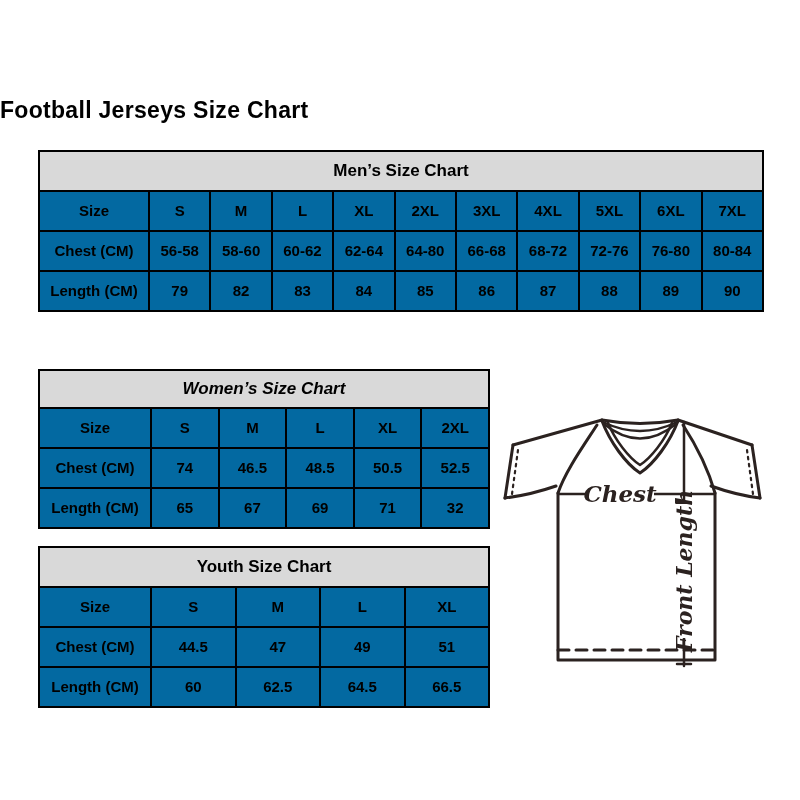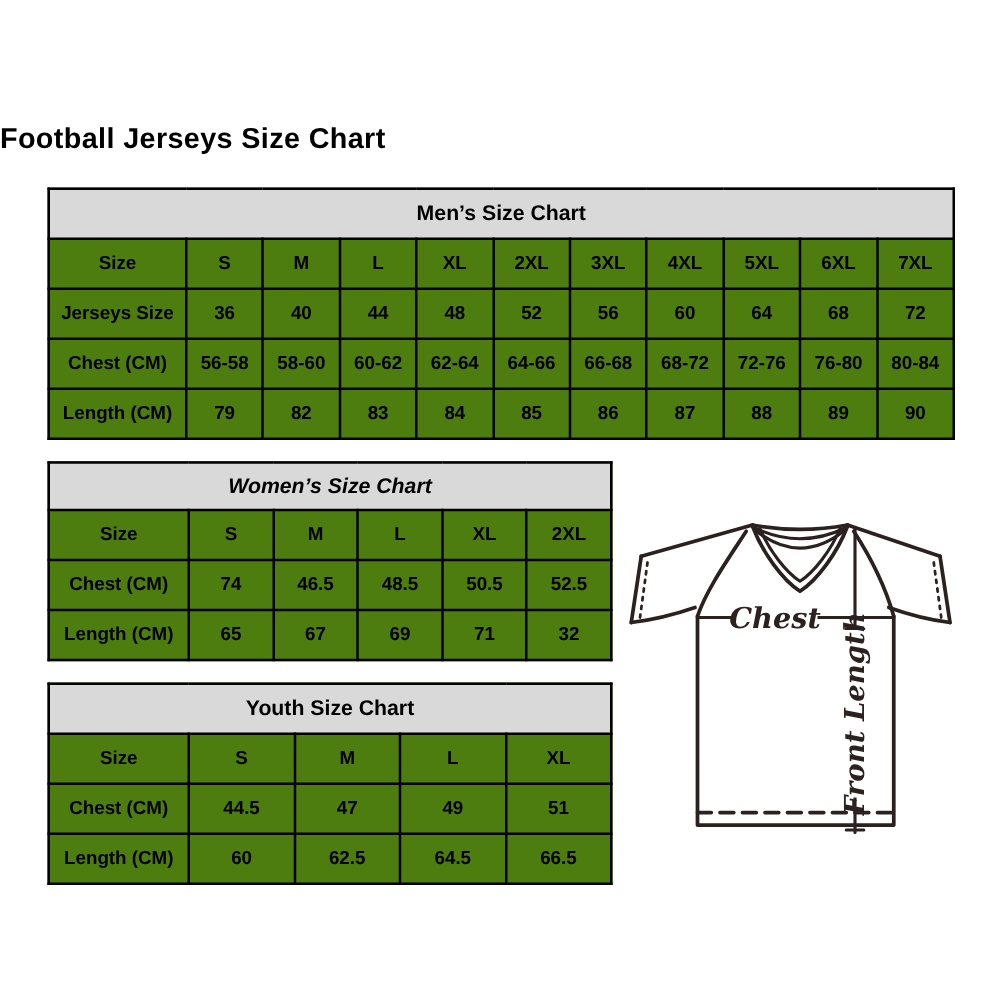--- a/index.html
+++ b/index.html
@@ -7,21 +7,21 @@
     width:800px;height:800px;position:relative;overflow:hidden;
     background:#ffffff;color:#000;
     font-family:"Liberation Sans", sans-serif;
   }
   .page-title{
     position:absolute;top:97px;left:0;width:790px;
     text-align:left;font-weight:bold;font-size:23px;letter-spacing:.3px;
   }
   table.size-table{
     position:absolute;border-collapse:collapse;table-layout:fixed;
-    background:#4d7c0f;
+    background:#0369a1;
   }
   table.size-table td{
     border:2px solid #000;text-align:center;vertical-align:middle;
     font-weight:bold;font-size:15px;padding:0;line-height:1.1;
   }
   table.size-table td.band{
     background:#d9d9d9;font-size:17px;
   }
   #men-table{left:38px;top:150px;width:726px;}
   #men-table tr{height:40px;}
@@ -66,39 +66,26 @@
       <td>L</td>
       <td>XL</td>
       <td>2XL</td>
       <td>3XL</td>
       <td>4XL</td>
       <td>5XL</td>
       <td>6XL</td>
       <td>7XL</td>
     </tr>
     <tr>
-      <td>Jerseys Size</td>
-      <td>36</td>
-      <td>40</td>
-      <td>44</td>
-      <td>48</td>
-      <td>52</td>
-      <td>56</td>
-      <td>60</td>
-      <td>64</td>
-      <td>68</td>
-      <td>72</td>
-    </tr>
-    <tr>
       <td>Chest (CM)</td>
       <td>56-58</td>
       <td>58-60</td>
       <td>60-62</td>
       <td>62-64</td>
-      <td>64-66</td>
+      <td>64-80</td>
       <td>66-68</td>
       <td>68-72</td>
       <td>72-76</td>
       <td>76-80</td>
       <td>80-84</td>
     </tr>
     <tr>
       <td>Length (CM)</td>
       <td>79</td>
       <td>82</td>

